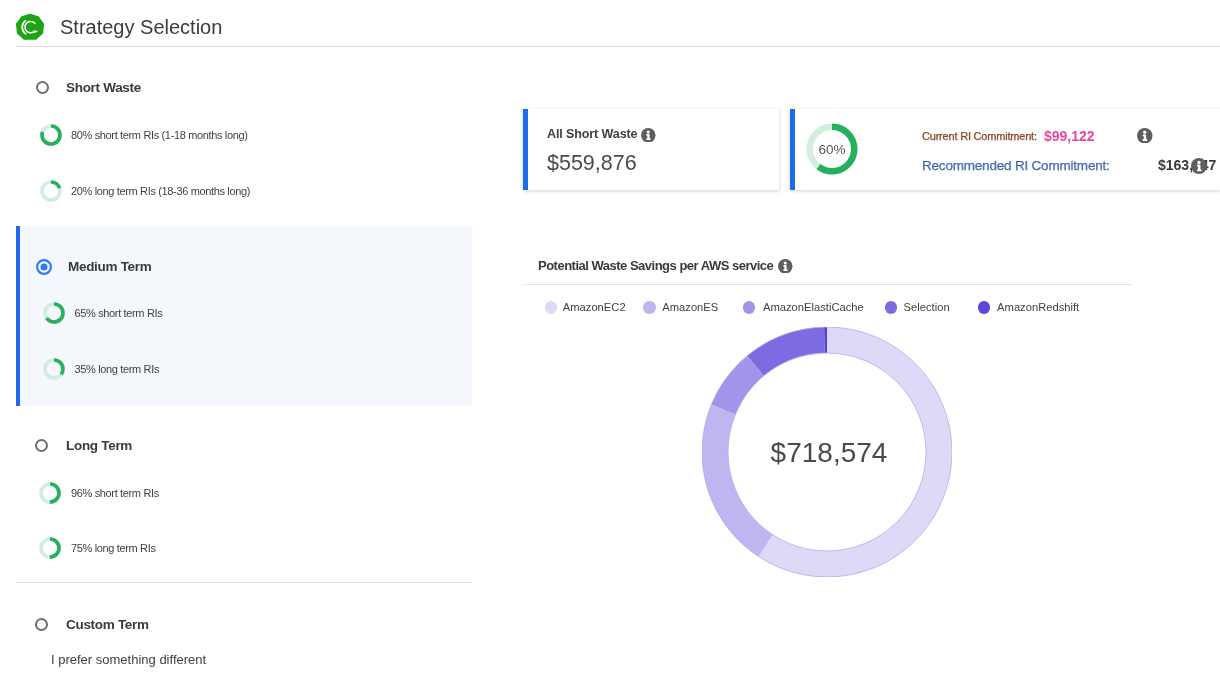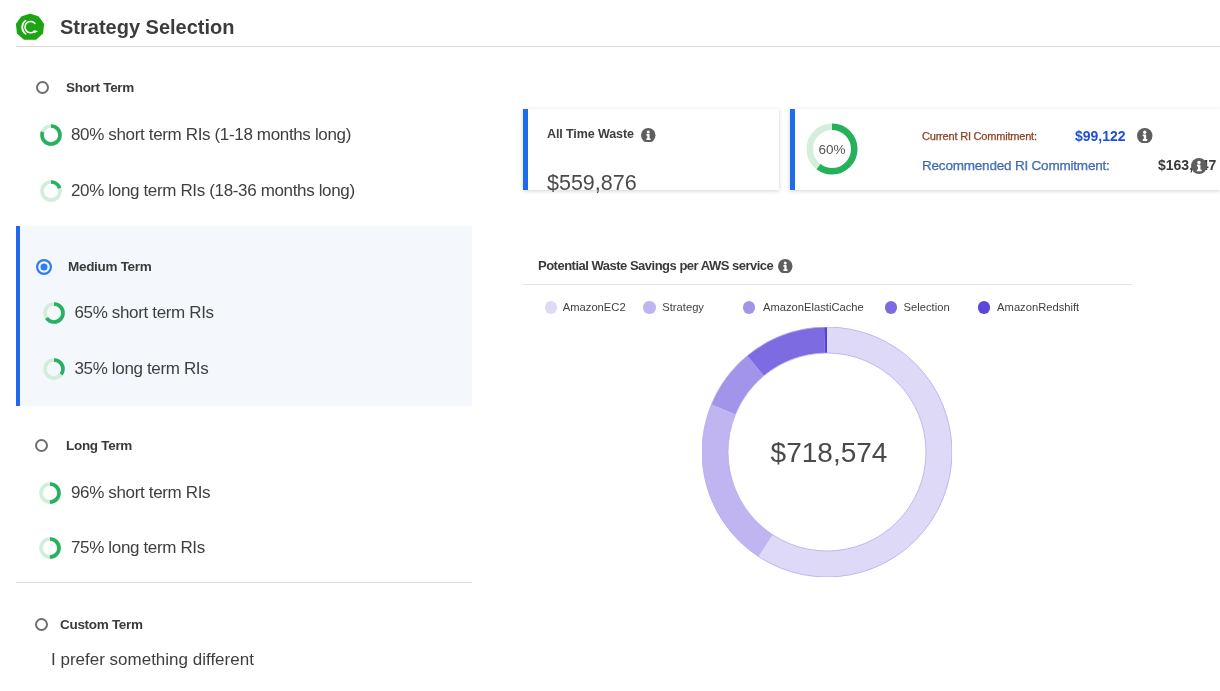--- a/index.html
+++ b/index.html
@@ -1,38 +1,38 @@
 <!DOCTYPE html>
 <html><head>
 <meta charset="utf-8">
 <style>
   * { margin:0; padding:0; box-sizing:border-box; }
   html,body { width:1220px; height:691px; background:#fff; font-family:"Liberation Sans", sans-serif; overflow:hidden; position:relative; }
   .abs { position:absolute; }
-  .rowlabel { font-size:17px; letter-spacing:-0.35px; color:#3f3f3f; line-height:16px; }
+  .rowlabel { font-size:11px; letter-spacing:-0.35px; color:#3f3f3f; line-height:16px; }
   .boldlabel { font-size:13.5px; letter-spacing:-0.3px; font-weight:bold; color:#3a3a3a; line-height:16px; }
   .radio { width:13px; height:13px; border:2px solid #6e6e6e; border-radius:50%; background:transparent; }
 </style>
 </head>
 <body>
 
 <svg class="abs" style="left:15px; top:12px;" width="30" height="30" viewBox="0 0 32 32">
   <path d="M16 1.2 L24.5 4 L29.8 11.2 L28.8 20.5 L22 26.7 L10 26.7 L3.2 20.5 L2.2 11.2 L7.5 4 Z" fill="#1da414" stroke="#1da414" stroke-width="2.4" stroke-linejoin="round" transform="translate(0,1.8)"></path>
   <g stroke="#fff" fill="none" stroke-width="1.6" stroke-linecap="round">
     <path d="M 21.3 12.3 A 6 6 0 1 0 20.2 20.9"></path>
     <path d="M 11.3 9.3 A 8.6 8.6 0 0 0 11.5 23.4"></path>
     <path d="M 9.1 11.2 A 10.6 10.6 0 0 0 9.5 21.8"></path>
   </g>
   <path d="M 20.0 19.2 L 24.6 20.5 L 20.5 22.6 Z" fill="#fff"></path>
 </svg>
-<div class="abs" style="left:60px; top:16px; font-size:20px; font-weight:bold; color:#3c3c3c;">Strategy Selection</div>
+<div class="abs" style="left:60px; top:16px; font-size:20px; font-weight:normal; color:#3c3c3c;">Strategy Selection</div>
 <div class="abs" style="left:16px; top:46px; width:1204px; height:1px; background:#d9d9d9;"></div>
 
 <div class="abs radio" style="left:36px; top:81px;"></div>
-<div class="abs boldlabel" style="left:66px; top:80px;">Short Term</div>
+<div class="abs boldlabel" style="left:66px; top:80px;">Short Waste</div>
 
 <svg class="abs" style="left:40px; top:123.5px;" width="22" height="22">
   <circle cx="11" cy="11" r="9" fill="none" stroke="#d1eddc" stroke-width="3.6"></circle>
   <circle cx="11" cy="11" r="9" fill="none" stroke="#27b05f" stroke-width="3.6" stroke-dasharray="45.24 56.55" transform="rotate(-90 11 11)"></circle>
 </svg>
 <div class="abs rowlabel" style="left:71px; top:127px;">80% short term RIs (1-18 months long)</div>
 
 <svg class="abs" style="left:40px; top:179.5px;" width="22" height="22">
   <circle cx="11" cy="11" r="9" fill="none" stroke="#d1eddc" stroke-width="3.6"></circle>
   <circle cx="11" cy="11" r="9" fill="none" stroke="#27b05f" stroke-width="3.6" stroke-dasharray="11.31 56.55" transform="rotate(-90 11 11)"></circle>
@@ -70,40 +70,40 @@
 
 <svg class="abs" style="left:39px; top:537px;" width="22" height="22">
   <circle cx="11" cy="11" r="9" fill="none" stroke="#d1eddc" stroke-width="3.6"></circle>
   <circle cx="11" cy="11" r="9" fill="none" stroke="#27b05f" stroke-width="3.6" stroke-dasharray="28.27 56.55" transform="rotate(-90 11 11)"></circle>
 </svg>
 <div class="abs rowlabel" style="left:71px; top:540px;">75% long term RIs</div>
 
 <div class="abs" style="left:16px; top:582px; width:456px; height:1px; background:#dcdcdc;"></div>
 
 <div class="abs radio" style="left:35px; top:617.5px;"></div>
-<div class="abs boldlabel" style="left:60px; top:617px;">Custom Term</div>
-<div class="abs rowlabel" style="left:51px; top:652px; font-size:17px; letter-spacing:0;">I prefer something different</div>
+<div class="abs boldlabel" style="left:66px; top:617px;">Custom Term</div>
+<div class="abs rowlabel" style="left:51px; top:652px; font-size:13px; letter-spacing:0;">I prefer something different</div>
 
 <div class="abs" style="left:523px; top:109px; width:256px; height:81px; background:#fff; border-left:5px solid #1d6dea; box-shadow:0 1px 4px rgba(0,0,0,0.18);"></div>
-<div class="abs" style="left:547px; top:127px; font-size:12.5px; letter-spacing:-0.1px; font-weight:bold; color:#3f3f3f; line-height:15px;">All Time Waste</div>
+<div class="abs" style="left:547px; top:127px; font-size:12.5px; letter-spacing:-0.1px; font-weight:bold; color:#3f3f3f; line-height:15px;">All Short Waste</div>
 <svg class="abs" style="left:641px; top:127.5px;" width="14.5" height="14.5" viewBox="0 0 16 16">
   <circle cx="8" cy="8" r="8" fill="#5e5e5e"></circle>
   <circle cx="8" cy="4.4" r="1.7" fill="#fff"></circle>
   <path d="M10.1 11.4 h-.65 V7.15 c0-.3-.25-.55-.55-.55 H6.4 c-.3 0-.55.25-.55.55 v.85 c0 .3.25.55.55.55 h.6 v2.85 h-.6 c-.3 0-.55.25-.55.55 v.85 c0 .3.25.55.55.55 h3.7 c.3 0 .55-.25.55-.55 v-.85 c0-.3-.25-.55-.55-.55 z" fill="#fff"></path>
 </svg>
-<div class="abs" style="left:547px; top:152px; font-size:21.5px; color:#4a4a4a; line-height:22px;margin-top:20px;">$559,876</div>
+<div class="abs" style="left:547px; top:152px; font-size:21.5px; color:#4a4a4a; line-height:22px;">$559,876</div>
 
 <div class="abs" style="left:790px; top:109px; width:430px; height:81px; background:#fff; border-left:5px solid #1d6dea; box-shadow:0 1px 4px rgba(0,0,0,0.18);"></div>
 <svg class="abs" style="left:806px; top:123px;" width="52" height="52">
   <circle cx="26" cy="26" r="22.25" fill="none" stroke="#d3eedd" stroke-width="6.5"></circle>
   <circle cx="26" cy="26" r="22.25" fill="none" stroke="#25b15b" stroke-width="6.5" stroke-dasharray="83.88 139.8" transform="rotate(-90 26 26)"></circle>
   <text x="26" y="30.5" font-family="Liberation Sans" font-size="13.5" fill="#555" text-anchor="middle">60%</text>
 </svg>
 <div class="abs" style="left:922px; top:129px; font-size:11px; letter-spacing:-0.2px; color:#c2410c; line-height:15px; -webkit-text-stroke:0.25px #3f3f3f;">Current RI Commitment:</div>
-<div class="abs" style="left:1075px; top:128px; font-size:14px; font-weight:bold; color:#1d4ed8; line-height:16px;">$99,122</div>
+<div class="abs" style="left:1044px; top:128px; font-size:14px; font-weight:bold; color:#ec4899; line-height:16px;">$99,122</div>
 <svg class="abs" style="left:1137px; top:127.5px;" width="15.5" height="15.5" viewBox="0 0 16 16">
   <circle cx="8" cy="8" r="8" fill="#5e5e5e"></circle>
   <circle cx="8" cy="4.4" r="1.7" fill="#fff"></circle>
   <path d="M10.1 11.4 h-.65 V7.15 c0-.3-.25-.55-.55-.55 H6.4 c-.3 0-.55.25-.55.55 v.85 c0 .3.25.55.55.55 h.6 v2.85 h-.6 c-.3 0-.55.25-.55.55 v.85 c0 .3.25.55.55.55 h3.7 c.3 0 .55-.25.55-.55 v-.85 c0-.3-.25-.55-.55-.55 z" fill="#fff"></path>
 </svg>
 <div class="abs" style="left:922px; top:158px; font-size:13.5px; letter-spacing:-0.2px; color:#3b82f6; line-height:15px; -webkit-text-stroke:0.25px #3f3f3f;">Recommended RI Commitment:</div>
 <div class="abs" style="left:1120px; top:157px; font-size:14px; font-weight:bold; color:#3a3a3a; line-height:16px;margin-left:38px;">$163,947</div>
 <svg class="abs" style="left:1190.5px; top:157.5px;" width="16" height="16" viewBox="0 0 16 16">
   <circle cx="8" cy="8" r="8" fill="#5e5e5e"></circle>
   <circle cx="8" cy="4.4" r="1.7" fill="#fff"></circle>
@@ -114,21 +114,21 @@
 <svg class="abs" style="left:778px; top:258.5px;" width="14.5" height="14.5" viewBox="0 0 16 16">
   <circle cx="8" cy="8" r="8" fill="#5e5e5e"></circle>
   <circle cx="8" cy="4.4" r="1.7" fill="#fff"></circle>
   <path d="M10.1 11.4 h-.65 V7.15 c0-.3-.25-.55-.55-.55 H6.4 c-.3 0-.55.25-.55.55 v.85 c0 .3.25.55.55.55 h.6 v2.85 h-.6 c-.3 0-.55.25-.55.55 v.85 c0 .3.25.55.55.55 h3.7 c.3 0 .55-.25.55-.55 v-.85 c0-.3-.25-.55-.55-.55 z" fill="#fff"></path>
 </svg>
 <div class="abs" style="left:523px; top:284px; width:609px; height:1px; background:#e4e4e4;"></div>
 
 <span class="abs" style="left:544.5px; top:301px; width:12.5px; height:12.5px; border-radius:50%; background:#ded9f7;"></span>
 <div class="abs" style="left:562.8px; top:301px; font-size:11.2px; color:#3f3f3f; line-height:13px;">AmazonEC2</div>
 <span class="abs" style="left:643.2px; top:301px; width:12.5px; height:12.5px; border-radius:50%; background:#c0b5f0;"></span>
-<div class="abs" style="left:662.3px; top:301px; font-size:11.2px; color:#3f3f3f; line-height:13px;">Strategy</div>
+<div class="abs" style="left:662.3px; top:301px; font-size:11.2px; color:#3f3f3f; line-height:13px;">AmazonES</div>
 <span class="abs" style="left:742.7px; top:301px; width:12.5px; height:12.5px; border-radius:50%; background:#a295e9;"></span>
 <div class="abs" style="left:763px; top:301px; font-size:11.2px; color:#3f3f3f; line-height:13px;">AmazonElastiCache</div>
 <span class="abs" style="left:884.9px; top:301px; width:12.5px; height:12.5px; border-radius:50%; background:#7d6be2;"></span>
 <div class="abs" style="left:903.6px; top:301px; font-size:11.2px; color:#3f3f3f; line-height:13px;">Selection</div>
 <span class="abs" style="left:977.7px; top:301px; width:12.5px; height:12.5px; border-radius:50%; background:#5a46d8;"></span>
 <div class="abs" style="left:997.1px; top:301px; font-size:11.2px; color:#3f3f3f; line-height:13px;">AmazonRedshift</div>
 
 <svg class="abs" style="left:702px; top:327px;" width="250" height="250">
   <g transform="rotate(-90 125 125)">
     <circle cx="125" cy="125" r="112" fill="none" stroke="#ded9f7" stroke-width="26" stroke-dasharray="416.4 703.7" stroke-dashoffset="0"></circle>

